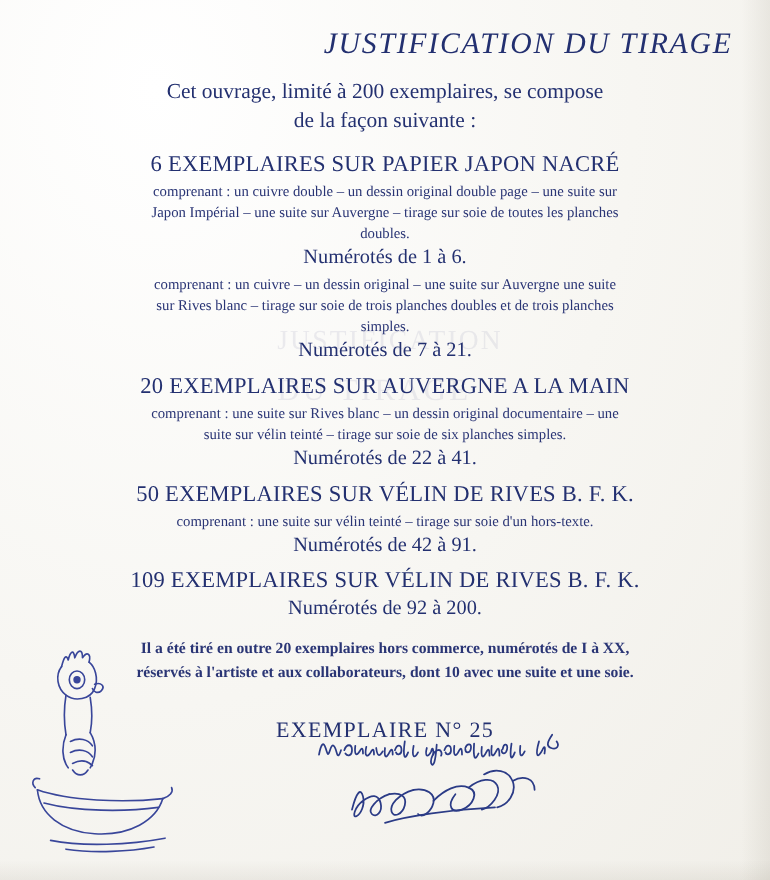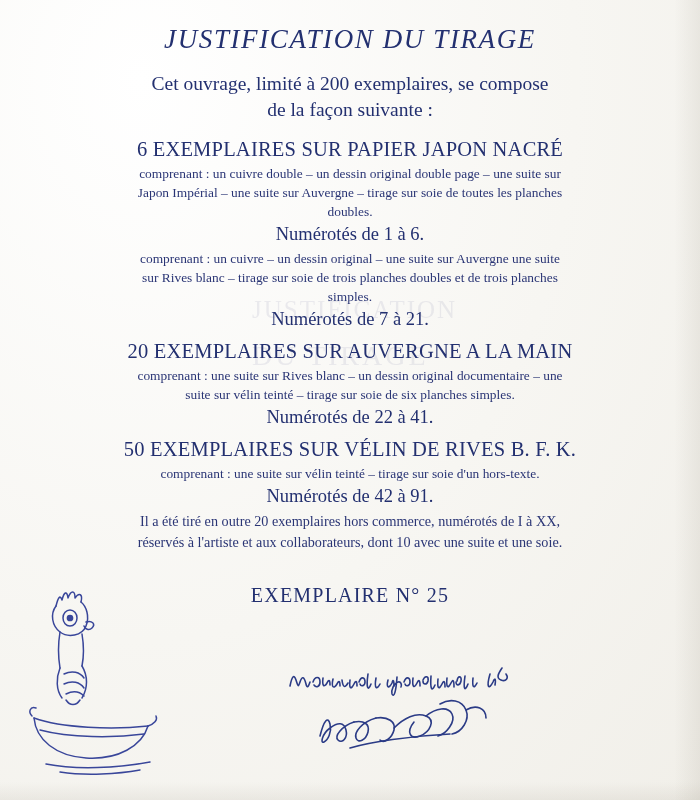--- a/index.html
+++ b/index.html
@@ -45,20 +45,21 @@
     padding: 18px 34px 0 34px;
     text-align: center;
   }
   .title {
     font-style: italic;
     font-size: 27px;
     letter-spacing: 1.6px;
     font-weight: 400;
     margin: 6px 0 16px 0;
     color: #233070;
+    text-align: right;
   }
   .lead {
     font-size: 19.5px;
     line-height: 1.35;
     margin: 12px auto 14px auto;
     width: 470px;
     color: #233070;
   }
   .block {
     margin: 0 0 4px 0;
@@ -82,22 +83,23 @@
   }
   .blk-num {
     font-size: 18.5px;
     margin: 2px 0 2px 0;
     color: #233070;
   }
   .note {
     font-size: 14.2px;
     line-height: 1.5;
     width: 480px;
-    margin: 4px auto 0 auto;
+    margin: 16px auto 0 auto;
     color: #2a3575;
+    font-weight: bold;
   }
   .exemplaire {
     font-size: 20px;
     letter-spacing: 1.2px;
     margin: 30px 0 16px 0;
     color: #233070;
   }
   
   .signature {
     position: absolute;
@@ -179,20 +181,27 @@
 
     <div class="block">
       <div class="blk-head">
         <span class="num">50</span>
         <span>EXEMPLAIRES SUR VÉLIN DE RIVES B. F. K.</span>
       </div>
       <div class="blk-desc">comprenant : une suite sur vélin teinté – tirage sur soie d'un hors-texte.</div>
       <div class="blk-num">Numérotés de 42 à 91.</div>
     </div>
 
+    <div class="block">
+      <div class="blk-head">
+        <span class="num">109</span>
+        <span>EXEMPLAIRES SUR VÉLIN DE RIVES B. F. K.</span>
+      </div>
+      <div class="blk-num">Numérotés de 92 à 200.</div>
+    </div>
 
     <div class="note">
       <div>Il a été tiré en outre 20 exemplaires hors commerce, numérotés de I à XX,</div>
       <div>réservés à l'artiste et aux collaborateurs, dont 10 avec une suite et une soie.</div>
     </div>
 
     <div class="exemplaire">EXEMPLAIRE N° 25</div>
 
   </div>
 

